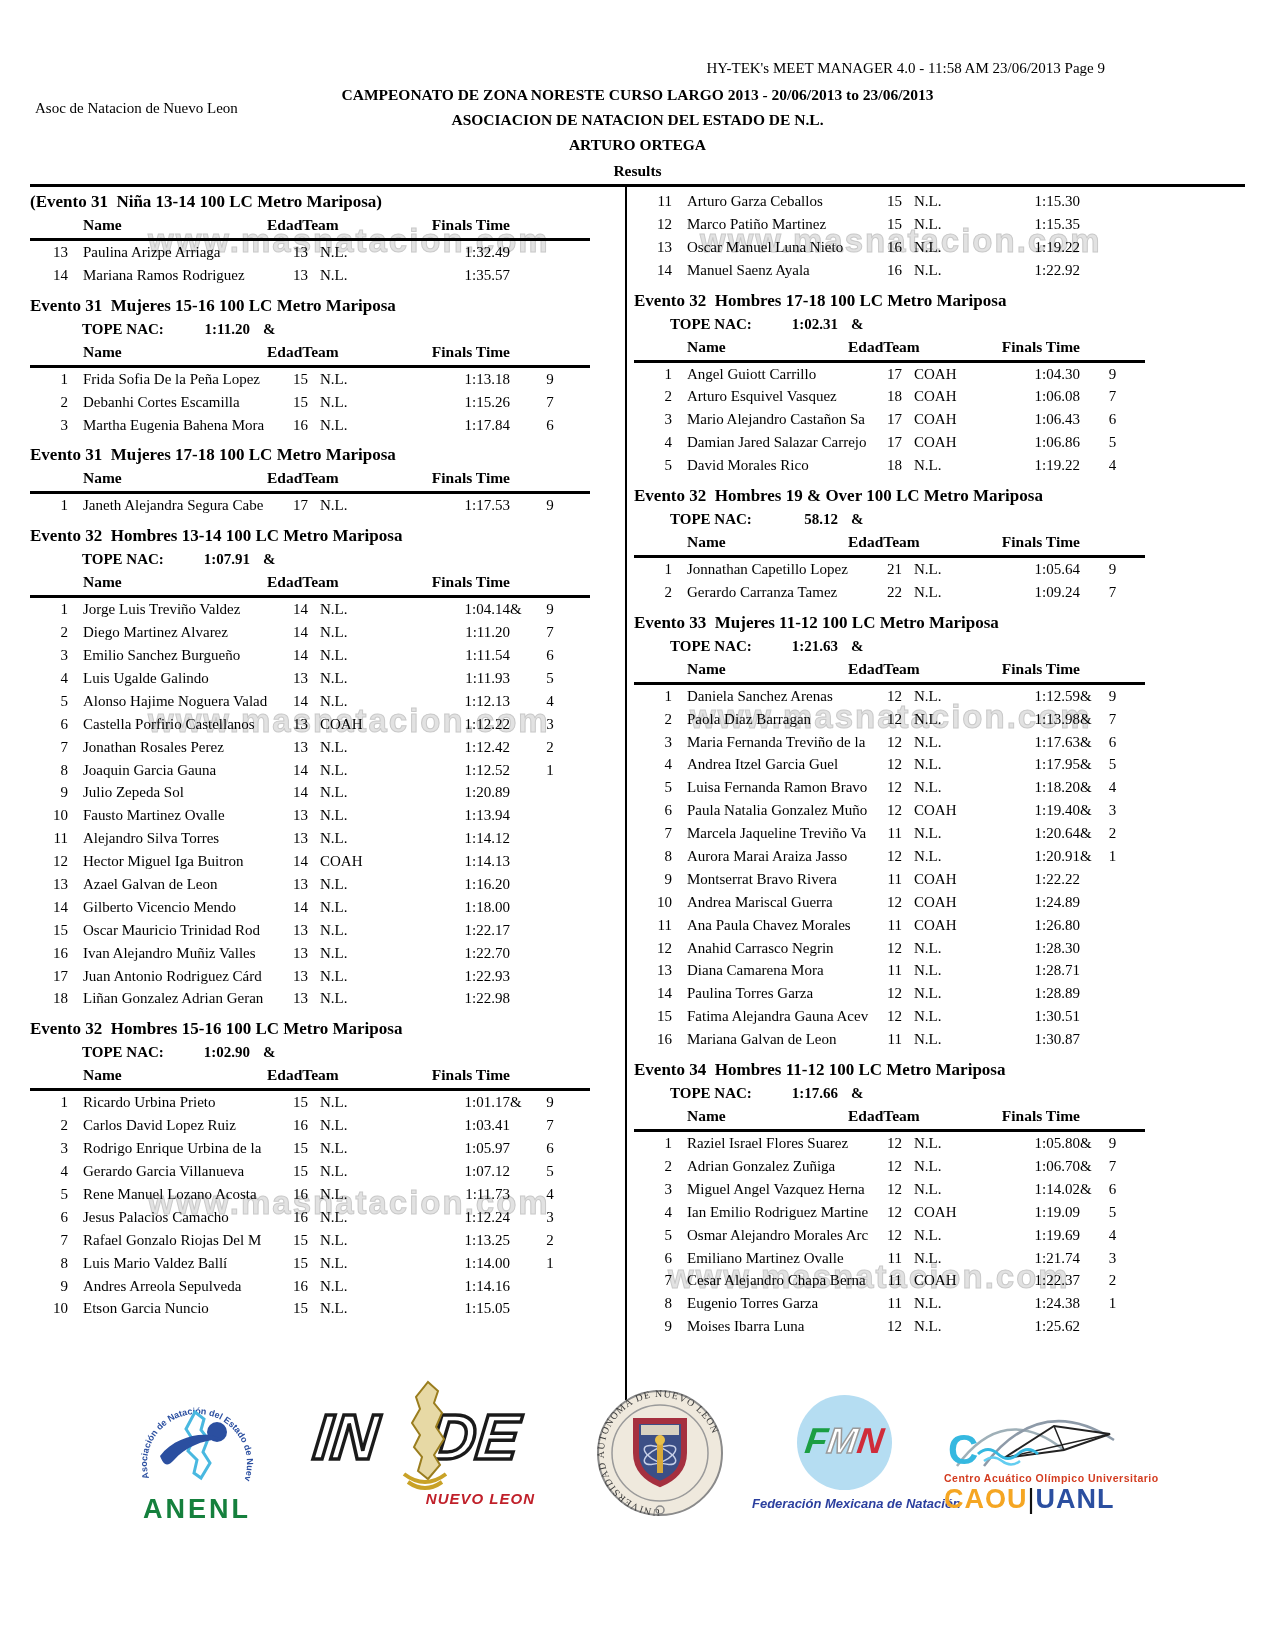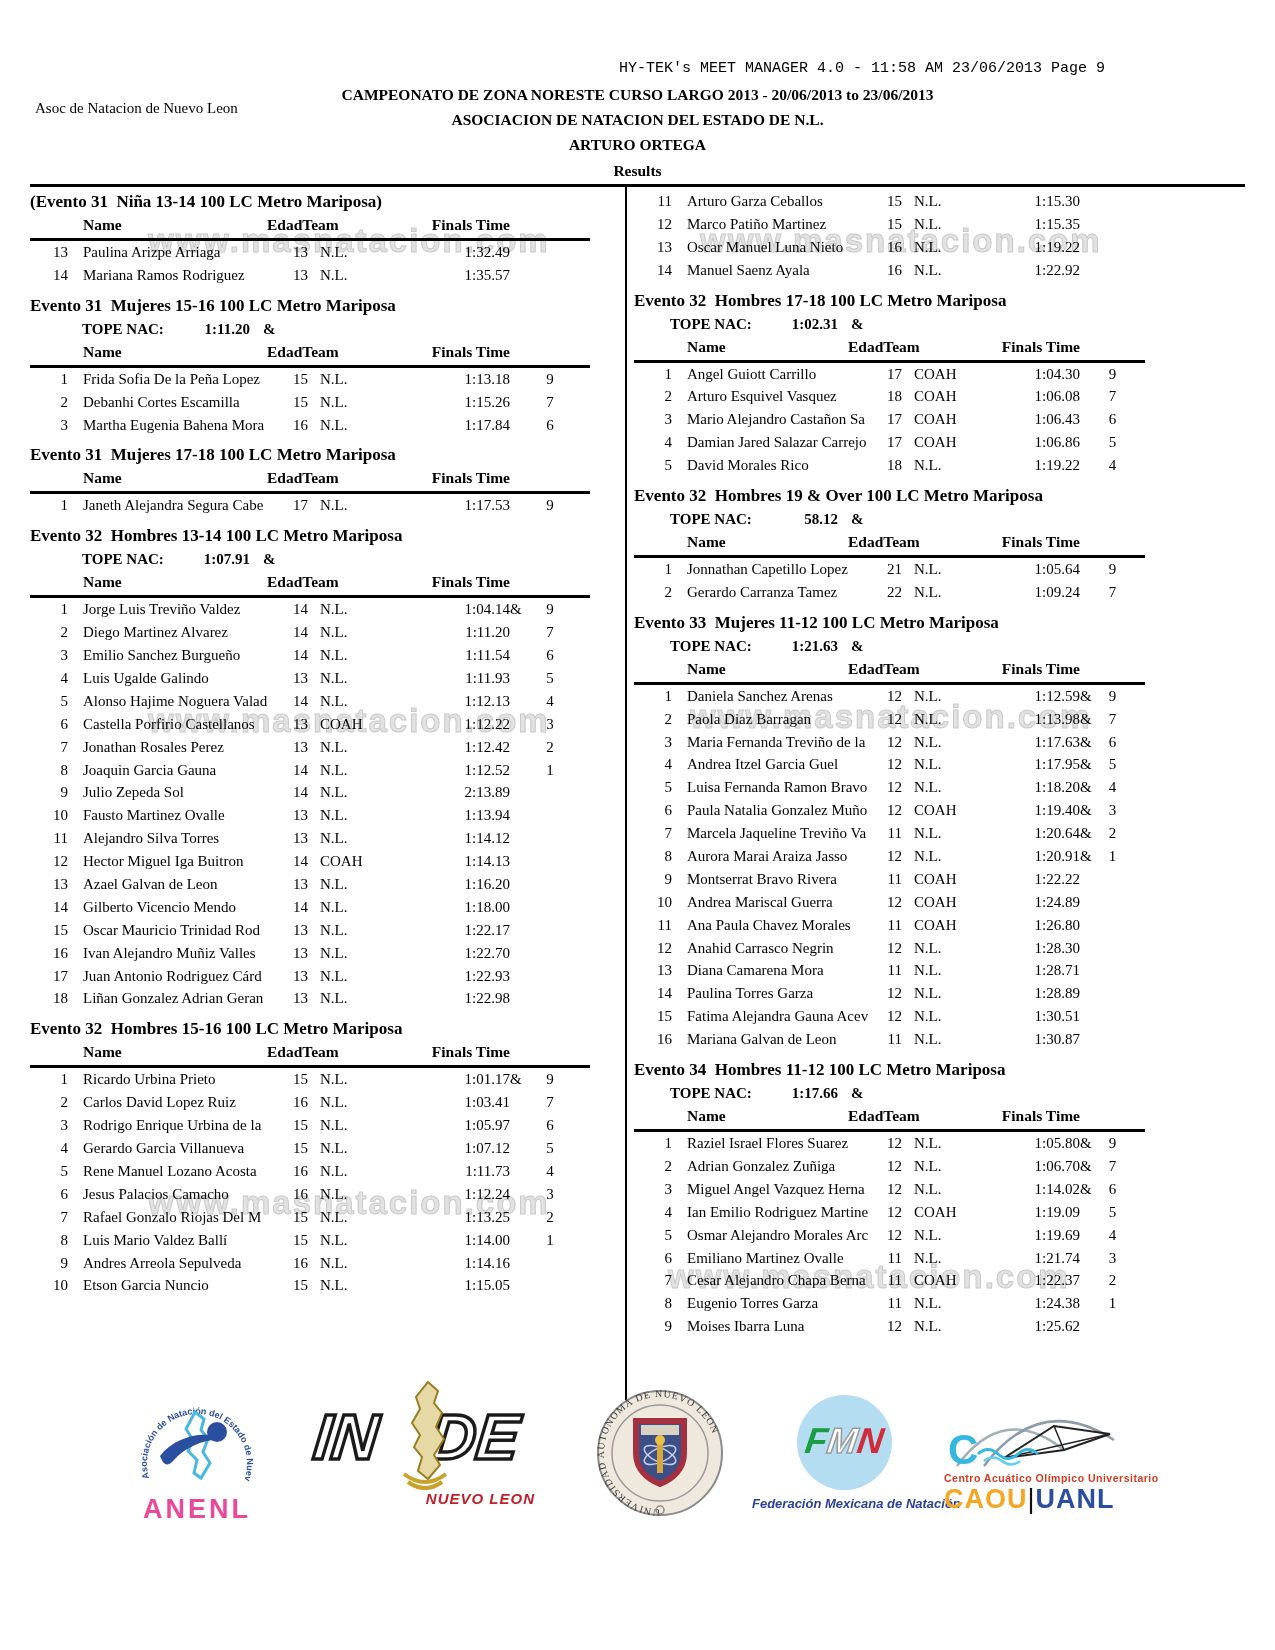--- a/index.html
+++ b/index.html
@@ -1,21 +1,21 @@
 <!DOCTYPE html>
 <html><head>
 <meta charset="utf-8">
 <style>
   html,body{margin:0;padding:0;background:#e8e8e8;}
   .page{position:relative;width:1275px;height:1650px;background:#ffffff;margin:0 auto;
         font-family:"Liberation Serif", serif;color:#000;overflow:hidden;}
 
   
   .hdr-org{position:absolute;left:35px;top:60px;font-size:15px;margin-top:40px;}
-  .hdr-meet{position:absolute;right:170px;top:60px;font-size:15px;font-family:Liberation Mono, monospace;}
+  .hdr-meet{position:absolute;right:170px;top:60px;font-size:15px;}
   .hdr-center{position:absolute;left:0;width:100%;text-align:center;font-weight:bold;font-size:15.5px;}
   .t1{top:86px;} .t2{top:111px;} .t3{top:136px;}
   .results-label{position:absolute;left:0;top:162px;width:100%;text-align:center;font-weight:bold;font-size:15.5px;}
   .results-rule{position:absolute;left:30px;top:184px;width:1215px;height:3px;background:#000;}
   .vdivider{position:absolute;left:625px;top:186px;width:2px;height:1214px;background:#000;}
 
   
   .wm{position:absolute;font-family:"Liberation Sans",sans-serif;font-weight:bold;font-size:33px;
       letter-spacing:2px;color:#e2e2e2;-webkit-text-stroke:1px #c9c9c9;z-index:0;white-space:nowrap;}
 
@@ -49,21 +49,21 @@
   .c-name{padding-left:15px;white-space:nowrap;overflow:hidden;}
   .c-age{text-align:right;}
   .c-team{padding-left:12px;}
   .c-time{position:relative;text-align:right;white-space:nowrap;}
   .amp{position:absolute;left:100%;top:0;width:14px;text-align:left;}
   .c-pts{text-align:center;}
 
   
   .logo{position:absolute;z-index:1;font-family:"Liberation Sans",sans-serif;}
   .anenl{left:122px;top:1390px;width:150px;text-align:center;}
-  .anenl-label{font-weight:bold;font-size:27px;letter-spacing:3px;color:#ec4899;margin-top:-4px;}
+  .anenl-label{font-weight:bold;font-size:27px;letter-spacing:3px;color:#15803d;margin-top:-4px;}
   .inde{left:312px;top:1392px;width:225px;height:115px;}
   .inde-row{position:relative;height:92px;}
   .inde-word{position:absolute;top:0;font-style:italic;font-weight:bold;font-size:64px;line-height:90px;
              color:#fff;-webkit-text-stroke:3.5px #1a1a1a;transform:skewX(-6deg);}
   .inde-in{left:2px;} .inde-de{left:118px;}
   .inde-map{position:absolute;left:78px;top:-14px;}
   .inde-sub{position:absolute;right:2px;bottom:0px;font-style:italic;font-weight:bold;font-size:15px;
             letter-spacing:1px;color:#c0202a;}
   .uanl{left:592px;top:1383px;}
   .fmn{left:752px;top:1395px;width:185px;text-align:center;}
@@ -268,21 +268,21 @@
           <span class="c-team">N.L.</span>
           <span class="c-time"><span>1:12.52</span><span class="amp"></span></span>
           <span class="c-pts">1</span>
         </div>
 
         <div class="row">
           <span class="c-place">9</span>
           <span class="c-name">Julio Zepeda Sol</span>
           <span class="c-age">14</span>
           <span class="c-team">N.L.</span>
-          <span class="c-time"><span>2:13.89</span><span class="amp"></span></span>
+          <span class="c-time"><span>1:20.89</span><span class="amp"></span></span>
           <span class="c-pts"></span>
         </div>
 
         <div class="row">
           <span class="c-place">10</span>
           <span class="c-name">Fausto Martinez Ovalle</span>
           <span class="c-age">13</span>
           <span class="c-team">N.L.</span>
           <span class="c-time"><span>1:13.94</span><span class="amp"></span></span>
           <span class="c-pts"></span>
@@ -357,20 +357,23 @@
           <span class="c-age">13</span>
           <span class="c-team">N.L.</span>
           <span class="c-time"><span>1:22.98</span><span class="amp"></span></span>
           <span class="c-pts"></span>
         </div>
 
     </section>
 
     <section class="sec">
       <h3 class="sec-title">Evento 32  Hombres 15-16 100 LC Metro Mariposa</h3>
+      <div class="tope-line">
+        <span class="tope-label">TOPE NAC:</span><span class="tope-value">1:02.90</span><span class="tope-amp">&amp;</span>
+      </div>
       <div class="thead">
         <span class="h-name">Name</span>
         <span class="h-edadteam">EdadTeam</span>
         <span class="h-finals">Finals Time</span>
       </div>
 
         <div class="row">
           <span class="c-place">1</span>
           <span class="c-name">Ricardo Urbina Prieto</span>
           <span class="c-age">15</span>

